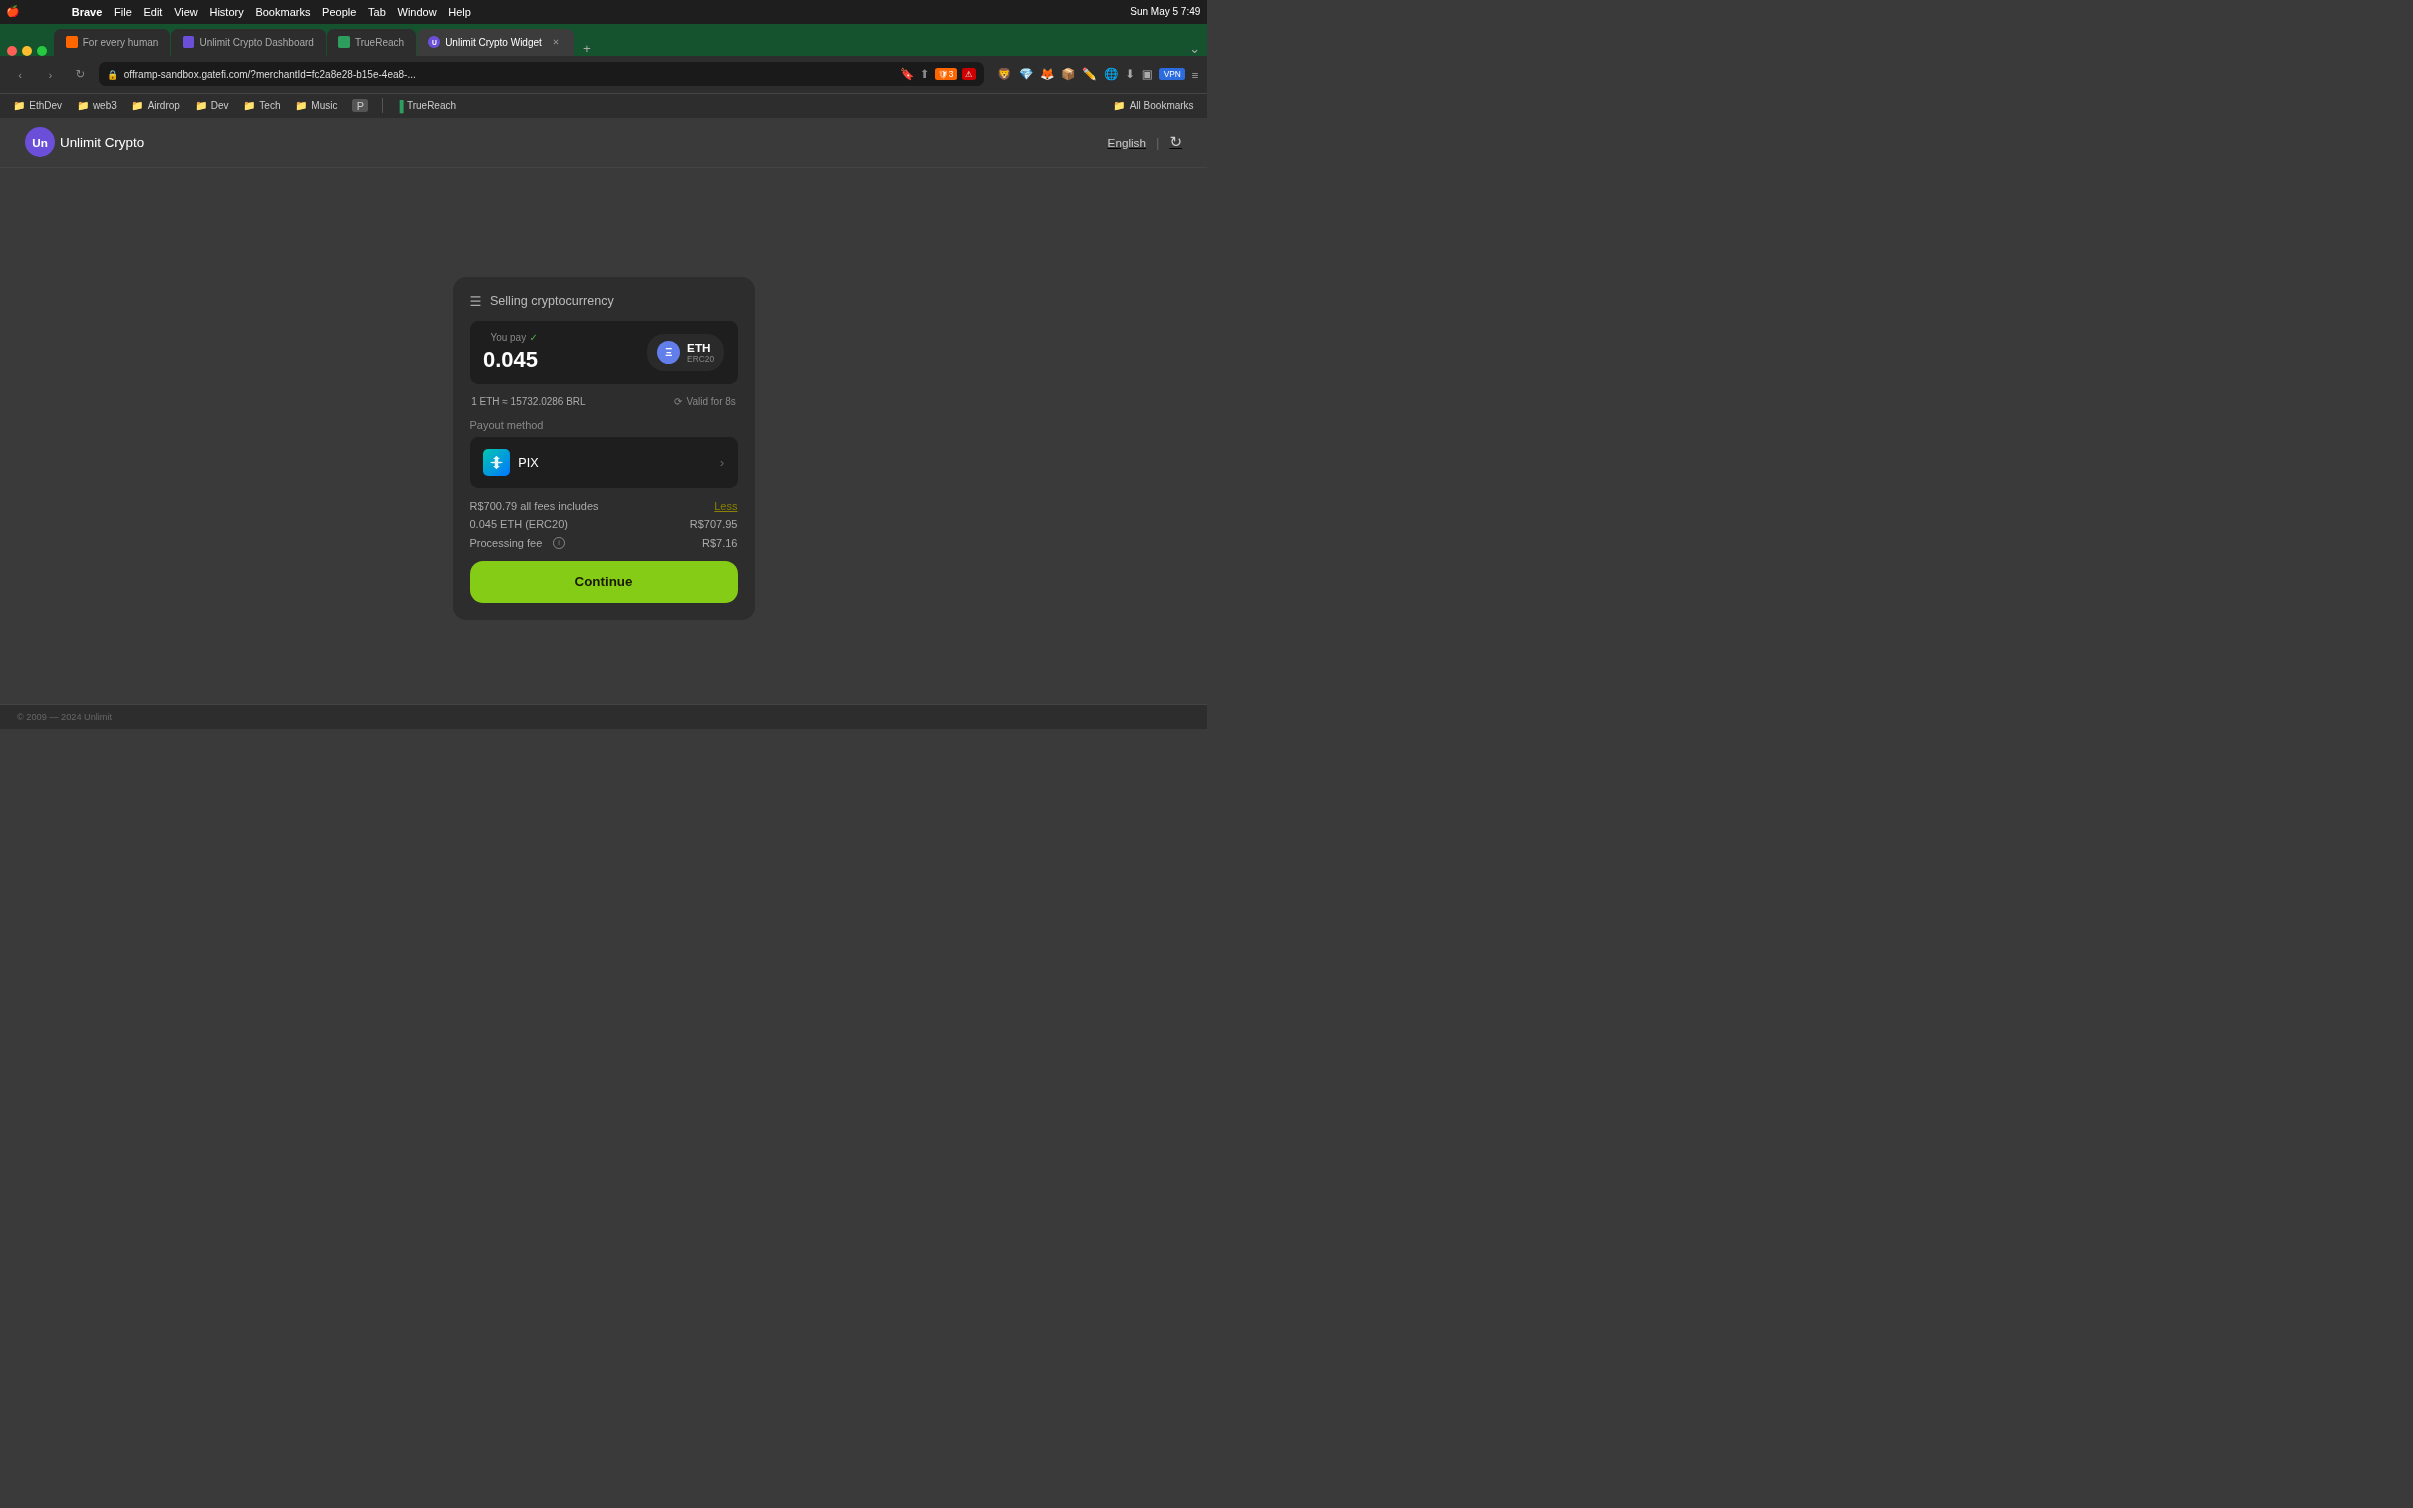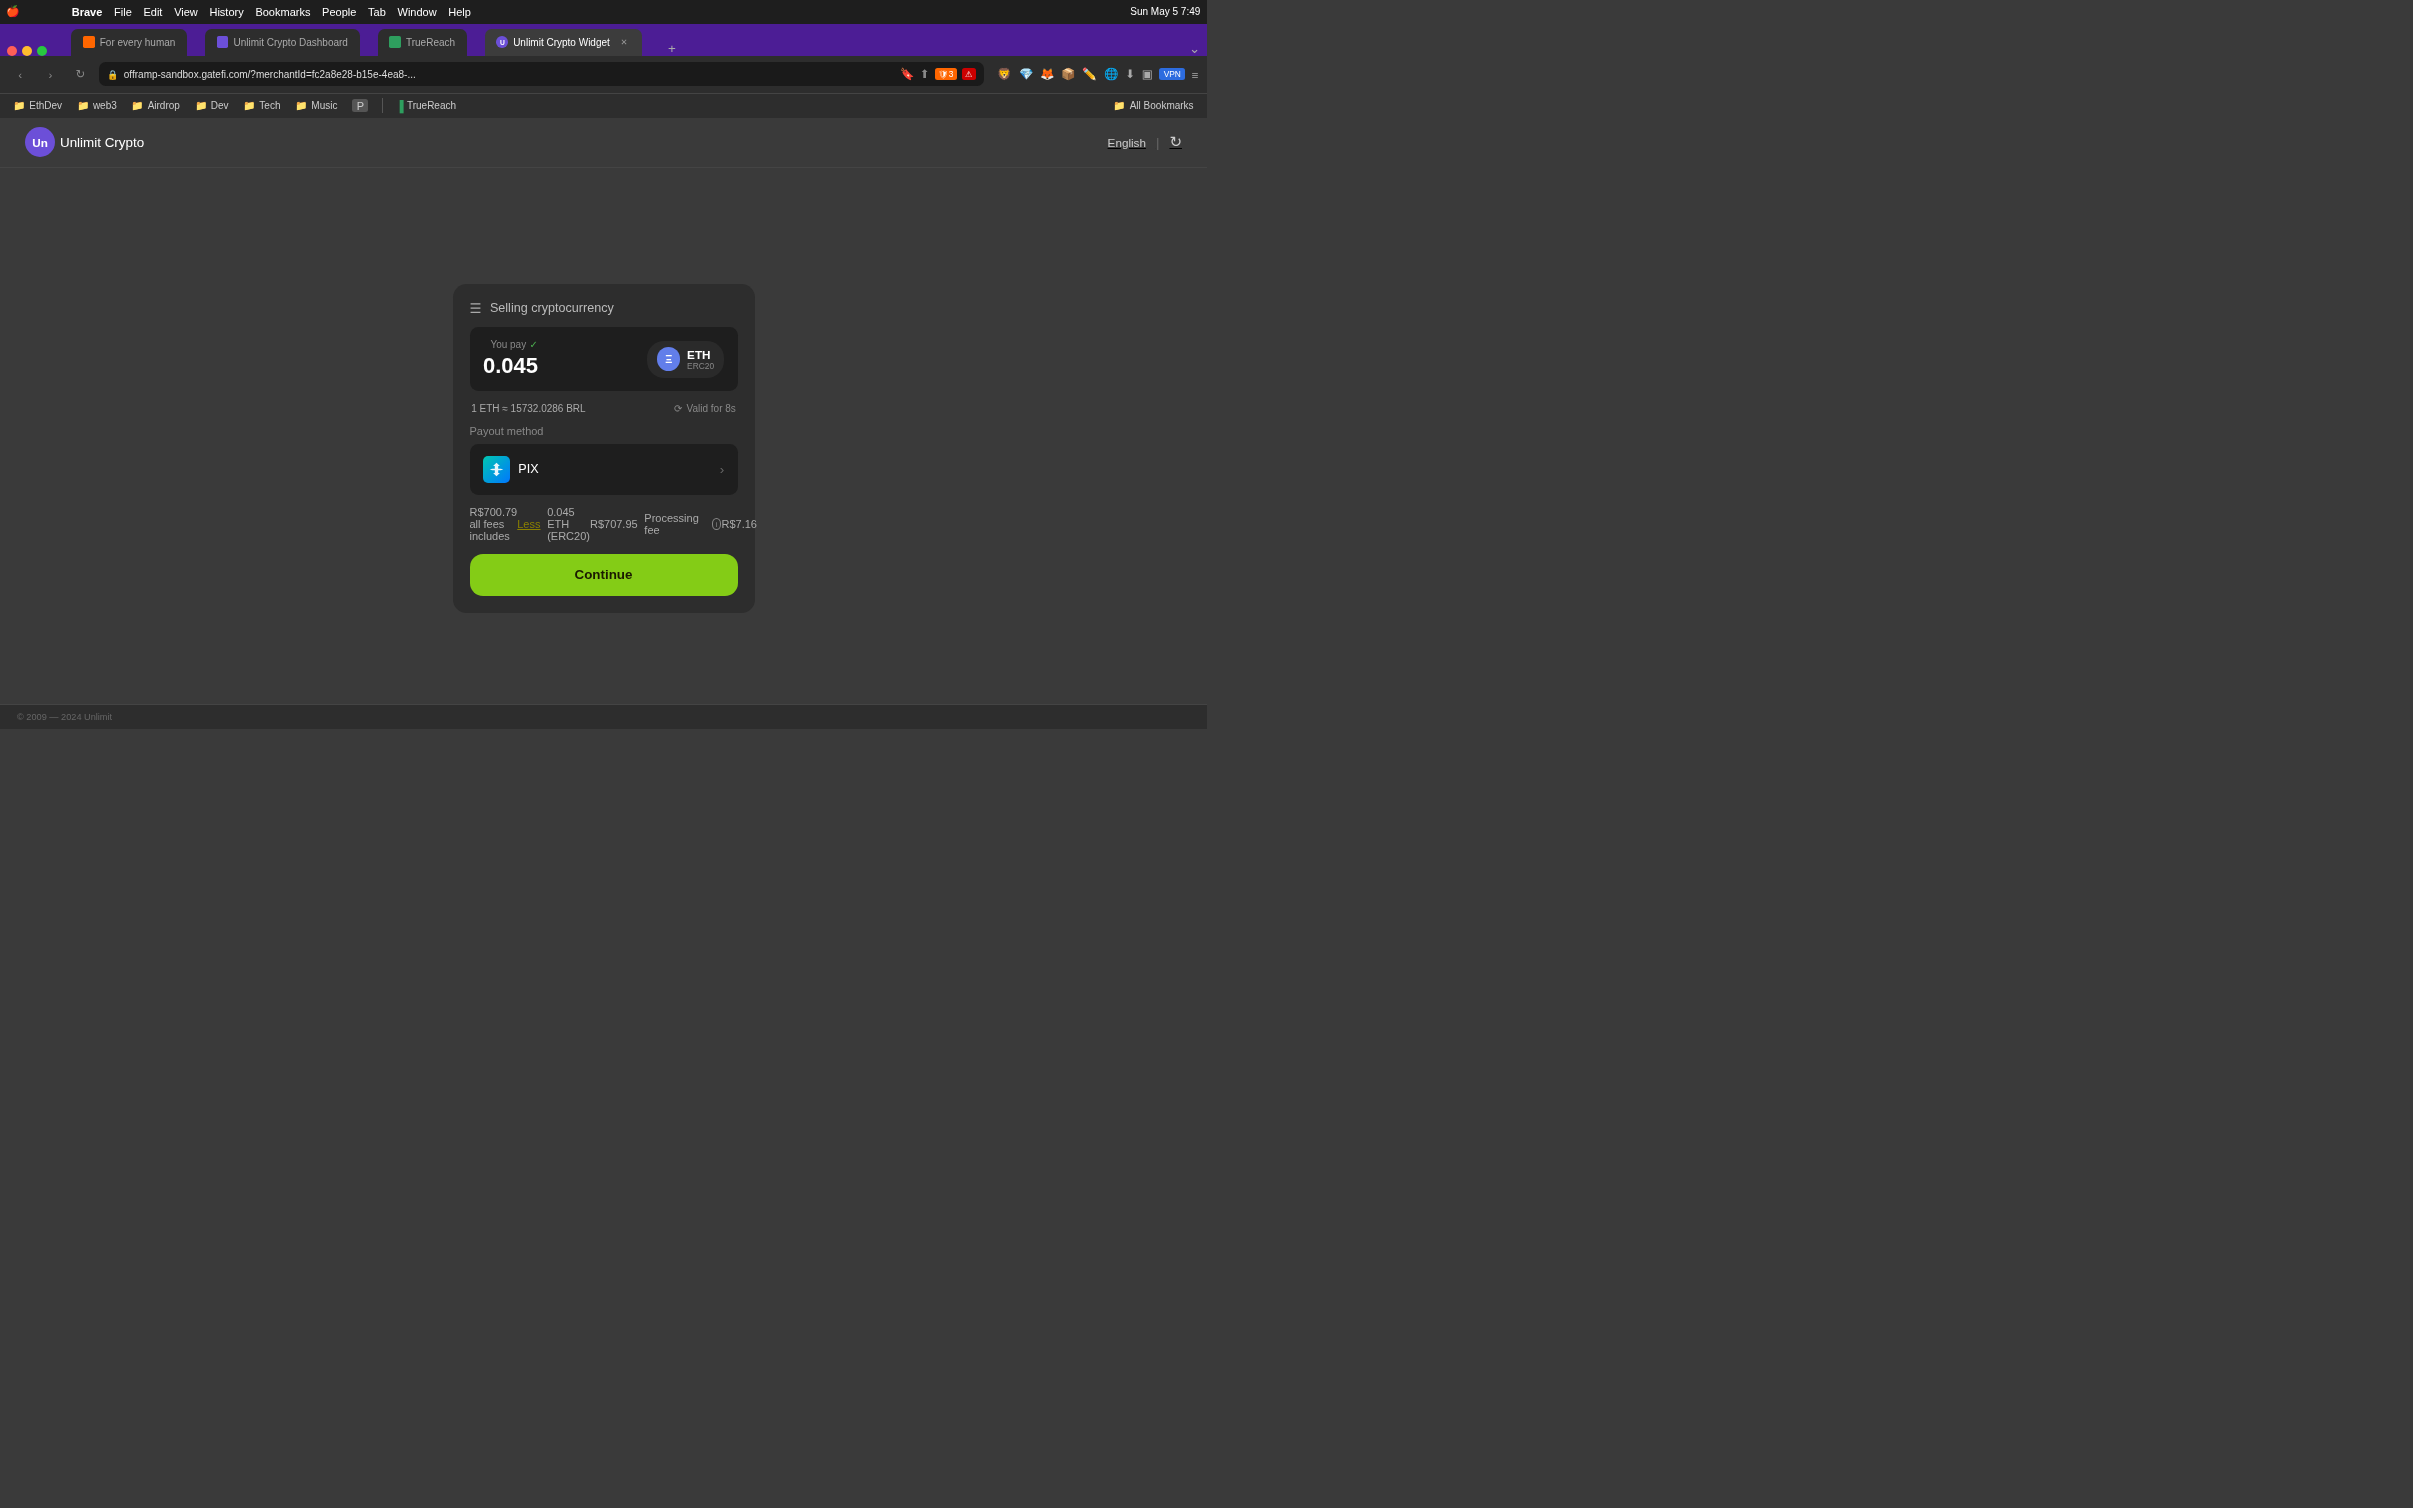--- a/index.html
+++ b/index.html
@@ -27,25 +27,25 @@
     .menu-bar-right { margin-left: auto; display: flex; align-items: center; gap: 8.4px; font-size: 10px; }
 
     
     .browser-chrome {
       background: #2d2d2d;
     }
 
     
     .tab-bar {
       height: 32px;
-      background: #4c1d95;
+      background: #14532d;
       display: flex;
       align-items: flex-end;
       padding: 0 6.7px;
-      gap: 18px;
+      gap: 1px;
     }
     .tab {
       height: 27px;
       padding: 0 11.7px;
       border-radius: 6.7px 6.7px 0 0;
       display: flex;
       align-items: center;
       gap: 5px;
       font-size: 10px;
       color: #aaa;
@@ -314,21 +314,21 @@
       width: 27px; height: 27px;
       border-radius: 5px;
       background: linear-gradient(135deg, #00c7b1, #0077ff);
       display: flex; align-items: center; justify-content: center;
       font-size: 13.4px;
     }
     .payout-name { font-size: 12.6px; color: #fff; flex: 1; }
     .chevron-right { font-size: 13.4px; color: #666; }
 
     
-    .fee-section { display: flex; gap: 6.7px; }
+    .fee-section { display: flex; flex-direction: column; gap: 6.7px; }
     .fee-summary {
       display: flex;
       align-items: center;
       justify-content: space-between;
       font-size: 11px;
     }
     .fee-total { color: #aaa; }
     .fee-total-value { color: #aaa; }
     .fee-toggle {
       color: #8B8000;

